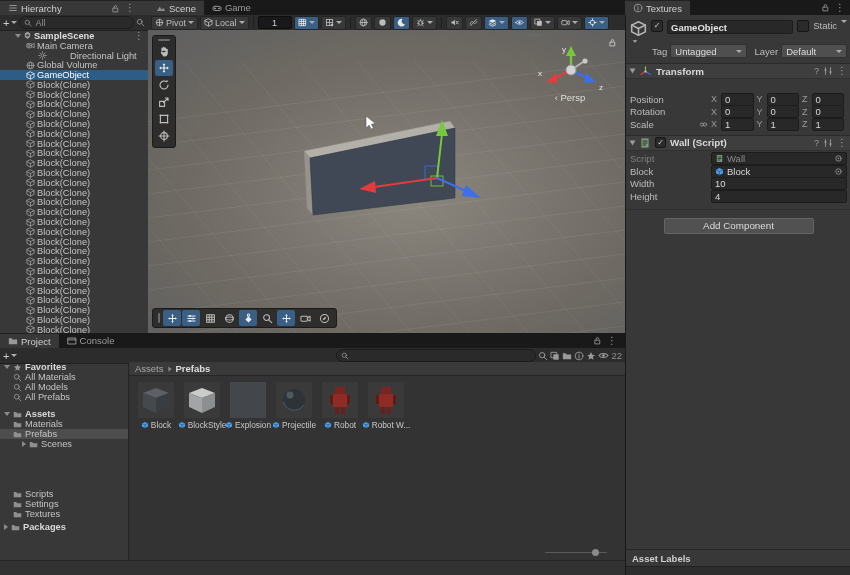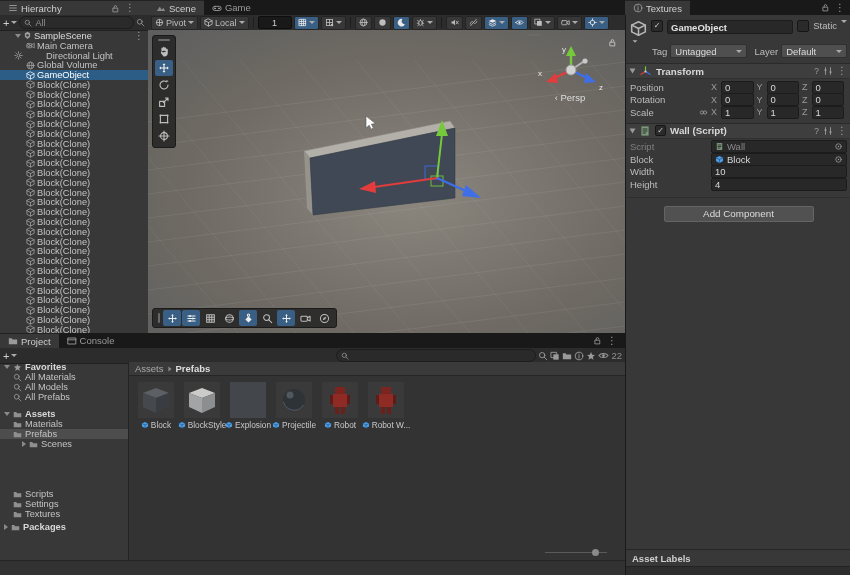--- a/index.html
+++ b/index.html
@@ -30,21 +30,21 @@
   .caret{width:0;height:0;border-left:3px solid transparent;border-right:3px solid transparent;border-top:3px solid #aaa;display:inline-block;}
   .numfield{background:#191919;border:1px solid #0d0d0d;border-radius:2px;height:11px;min-width:26px;
         color:#d0d0d0;display:flex;align-items:center;justify-content:center;font-size:9px;padding:0 3px;}
   .searchbox{background:#2a2a2a;border:1px solid #1c1c1c;border-radius:7px;height:11px;display:flex;align-items:center;
         gap:3px;padding:0 4px;color:#8f8f8f;font-size:9px;}
   
   .hrow{height:9.8px;display:flex;align-items:center;gap:2px;white-space:nowrap;padding-left:4px;color:#c4c4c4;}
   .hrow .i{color:#9d9d9d;}
   .hrow.sel{background:#2c5d87;color:#fff;}
   .hrow .lbl{font-size:9.3px;}
-  .hrow.bold .lbl{font-weight:normal;color:#dedede;}
+  .hrow.bold .lbl{font-weight:bold;color:#dedede;}
   
   #scene-view{position:absolute;left:0;top:15px;width:477px;height:303px;overflow:hidden;
      background:radial-gradient(ellipse 420px 260px at 55% 55%, #8b877f 0%, #6e6a63 55%, #585a5e 100%);}
   .overlay{position:absolute;background:rgba(35,35,35,0.85);border:1px solid #1b1b1b;border-radius:3px;}
   .otool{width:18px;height:16px;display:flex;align-items:center;justify-content:center;color:#bdbdbd;}
   .otool.active{background:#3a5f85;border-radius:2px;color:#eee;}
   .handlebar{width:12px;height:2px;background:#6a6a6a;border-radius:1px;margin:3px auto 2px;}
   .hhandle{width:2px;height:10px;background:#6a6a6a;border-radius:1px;margin:0 2px;}
   
   .irow{display:flex;align-items:center;height:12.5px;padding:0 4px;gap:3px;}
@@ -175,21 +175,21 @@
         <div class="hrow" style="padding-left: 26px;">
           <span class="i">
             <svg width="9" height="9" viewBox="0 0 12 12" fill="none" stroke="currentColor" stroke-width="1.1" stroke-linejoin="round" stroke-linecap="round">
               <rect x="1" y="3.5" width="6.5" height="5.5" rx="1"></rect>
               <circle cx="4" cy="6.2" r="1.6"></circle>
               <path d="M7.5 5 L11 3.2 V9 L7.5 7.2"></path>
             </svg>
           </span>
           <span class="lbl">Main Camera</span>
         </div>
-        <div class="hrow" style="padding-left: 14px; gap: 23px;">
+        <div class="hrow" style="padding-left: 38px; gap: 23px;">
           <span class="i">
             <svg width="9" height="9" viewBox="0 0 12 12" fill="none" stroke="currentColor" stroke-width="1.1" stroke-linejoin="round" stroke-linecap="round">
               <circle cx="6" cy="6" r="2"></circle>
               <path d="M6 1v1.4M6 9.6V11M1 6h1.4M9.6 6H11M2.5 2.5l1 1M8.5 8.5l1 1M9.5 2.5l-1 1M3.5 8.5l-1 1"></path>
             </svg>
           </span>
           <span class="lbl">Directional Light</span>
         </div>
         <div class="hrow" style="padding-left: 26px;">
           <span class="i">
@@ -840,21 +840,21 @@
       <span class="hicon">?</span>
       <span class="i" id="ic-preset1">
           <svg width="10" height="10" viewBox="0 0 12 12" fill="none" stroke="currentColor" stroke-width="1.1" stroke-linejoin="round" stroke-linecap="round">
             <path d="M3 2v8 M9 2v8"></path>
             <rect x="1.8" y="4" width="2.4" height="1.8" fill="currentColor" stroke="none"></rect>
             <rect x="7.8" y="6.4" width="2.4" height="1.8" fill="currentColor" stroke="none"></rect>
           </svg>
         </span>
       <span class="glyph">⋮</span>
     </div>
-    <div id="transform-rows" style="padding:2px 3px 4px 0;">
+    <div id="transform-rows" style="padding:2px 3px 4px 0;margin-top:12px;">
         <div class="irow">
           <span class="ilabel">Position</span>
           <span class="axlab">X</span>
           <span class="ifield">0</span>
           <span class="axlab">Y</span>
           <span class="ifield">0</span>
           <span class="axlab">Z</span>
           <span class="ifield">0</span>
         </div>
         <div class="irow">

